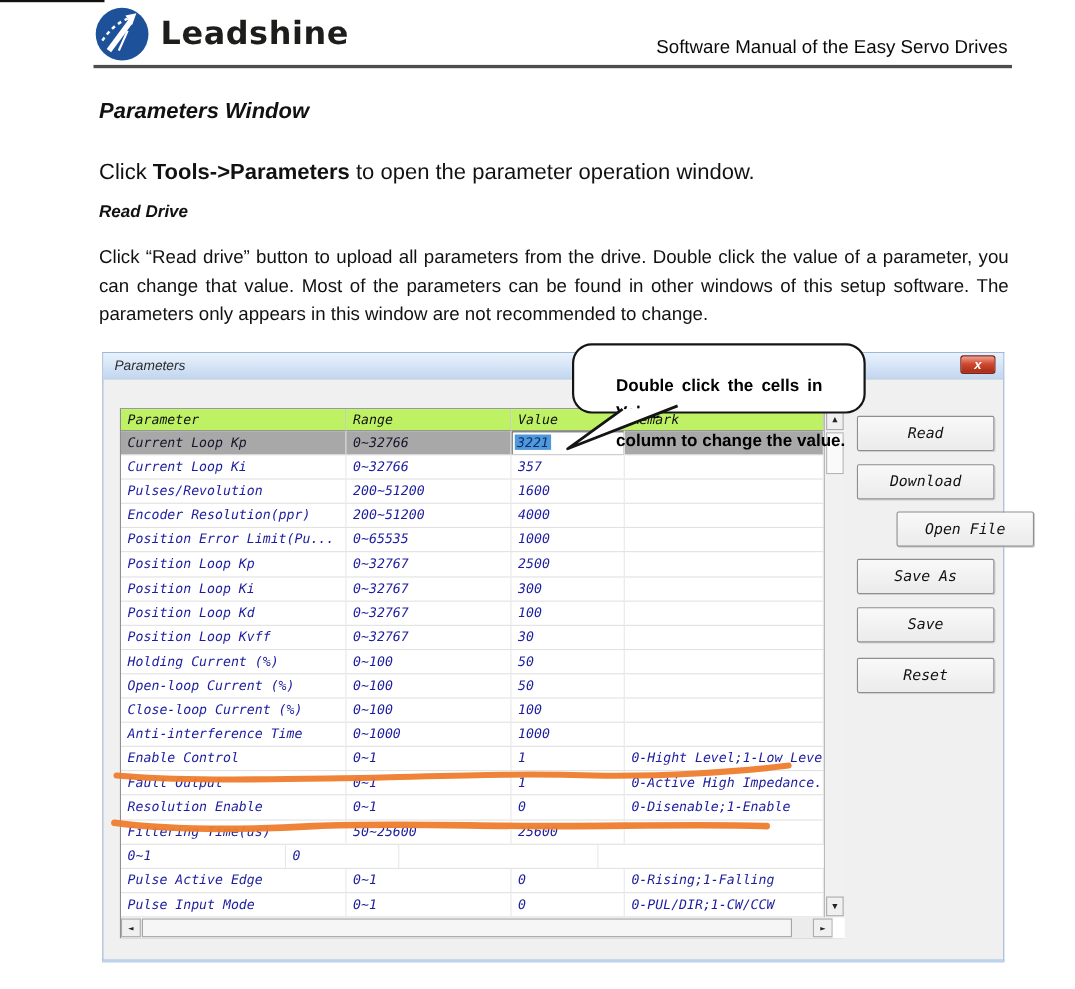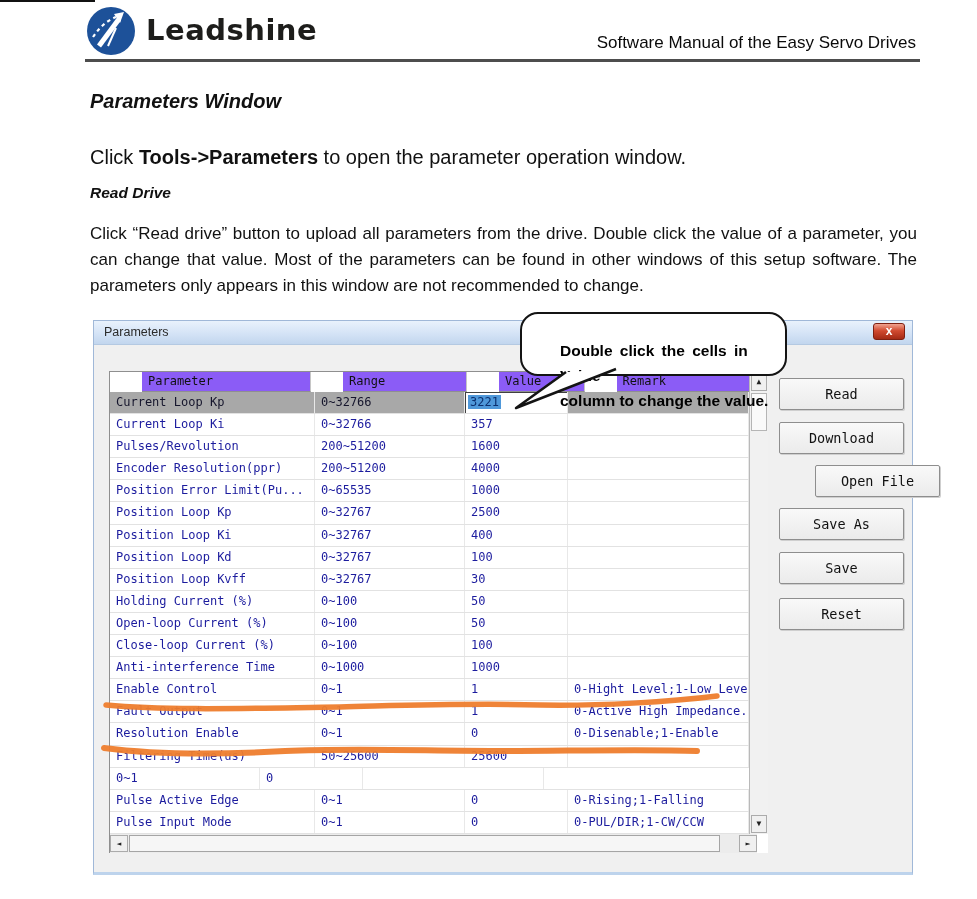--- a/index.html
+++ b/index.html
@@ -17,38 +17,38 @@
 
   
   .h1{position:absolute;left:90px;top:90px;font-size:20px;font-weight:bold;font-style:italic;}
   .intro{position:absolute;left:90px;top:146px;font-size:20px;}
   .h2{position:absolute;left:90px;top:184px;font-size:15.5px;font-weight:bold;font-style:italic;}
   .bodytext{position:absolute;left:90px;top:221px;width:827px;font-size:17px;line-height:26px;
             text-align:justify;}
 
   
   .dialog{position:absolute;left:93px;top:320px;width:820px;height:555px;background:#f0f0f0;
-          border:1px solid #a0b8d8;border-bottom:3px solid #bdd3ec;box-sizing:border-box;z-index:1;}
+          border:1px solid #a0b8d8;border-bottom:3px solid #bdd3ec;box-sizing:border-box;z-index:1;font-style:italic;}
   .titlebar{position:absolute;left:0;top:0;width:100%;height:23px;
             background:linear-gradient(#e9f2fc,#d4e3f6 55%,#c2d6ee);
             border-bottom:1px solid #b4c9e2;}
   .titletext{position:absolute;left:10px;top:4px;font-size:12.5px;color:#2b2b2b;}
   .closebtn{position:absolute;right:7px;top:2px;width:32px;height:17px;border-radius:3px;
             background:linear-gradient(#f1a390,#d14a30 45%,#a42a15);border:1px solid #7e2012;
             color:#fff;font-weight:bold;font-size:12px;text-align:center;line-height:15px;
             box-sizing:border-box;cursor:default;}
 
   
   .ptable{position:absolute;left:15px;top:50px;width:658px;height:482px;background:#fff;
           border:1px solid #8f8f8f;box-sizing:border-box;
           font-family:"DejaVu Sans Mono","Liberation Mono",monospace;font-size:12px;color:#1c1c9e;}
   .phead{display:flex;height:20px;}
-  .hcell{box-sizing:border-box;background:#8b5cf6;border-right:1px solid #c6c6c6;
+  .hcell{box-sizing:border-box;background:#bef264;border-right:1px solid #c6c6c6;
          border-bottom:1px solid #8f8f8f;color:#111;line-height:19px;padding-left:6px;
-         white-space:nowrap;overflow:hidden;margin-left:32px;}
+         white-space:nowrap;overflow:hidden;}
   .pbody{position:relative;}
   .prow{display:flex;height:22.1px;box-sizing:border-box;border-bottom:1px solid #e2e2e2;}
   .cell{box-sizing:border-box;border-right:1px solid #e8e8e8;line-height:21px;padding-left:6px;
         white-space:nowrap;overflow:hidden;}
   .w-param{width:205px;} .w-range{width:150px;} .w-value{width:103px;} .w-remark{width:181px;}
   .prow.selected .cell{background:#a8a8a8;color:#15152c;}
   .prow.selected .cell.value{padding:0;}
   .editbox{display:block;width:103px;height:22px;background:#fff;border:1px solid #404040;
            box-sizing:border-box;line-height:19px;padding-left:2px;}
   .sel{background:#4f98da;color:#0b2f6e;padding:0 2px;}
@@ -156,21 +156,21 @@
   </div>
           <div class="prow">
     <span class="cell w-param">Position Loop Kp</span>
     <span class="cell w-range">0~32767</span>
     <span class="cell w-value value">2500</span>
     <span class="cell w-remark"></span>
   </div>
           <div class="prow">
     <span class="cell w-param">Position Loop Ki</span>
     <span class="cell w-range">0~32767</span>
-    <span class="cell w-value value">400</span>
+    <span class="cell w-value value">300</span>
     <span class="cell w-remark"></span>
   </div>
           <div class="prow">
     <span class="cell w-param">Position Loop Kd</span>
     <span class="cell w-range">0~32767</span>
     <span class="cell w-value value">100</span>
     <span class="cell w-remark"></span>
   </div>
           <div class="prow">
     <span class="cell w-param">Position Loop Kvff</span>

